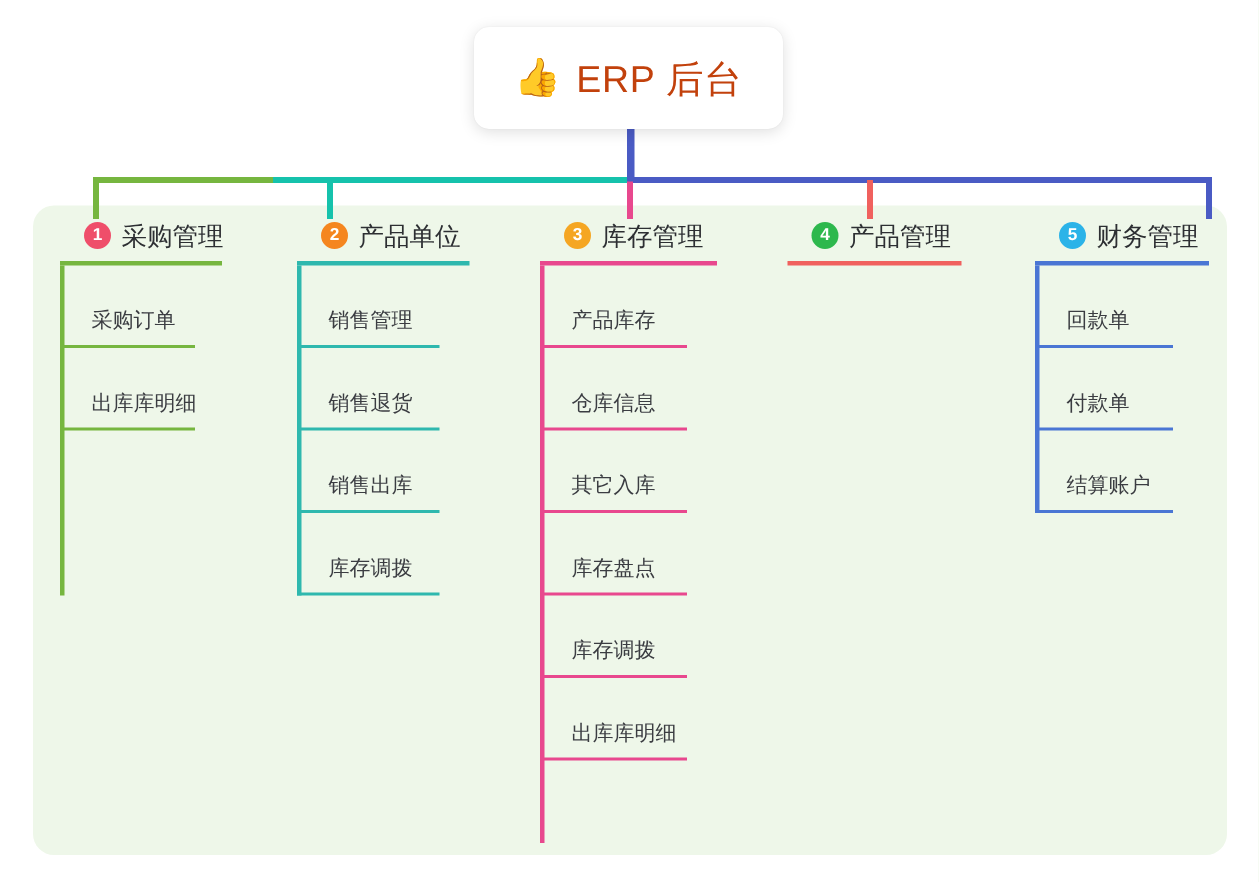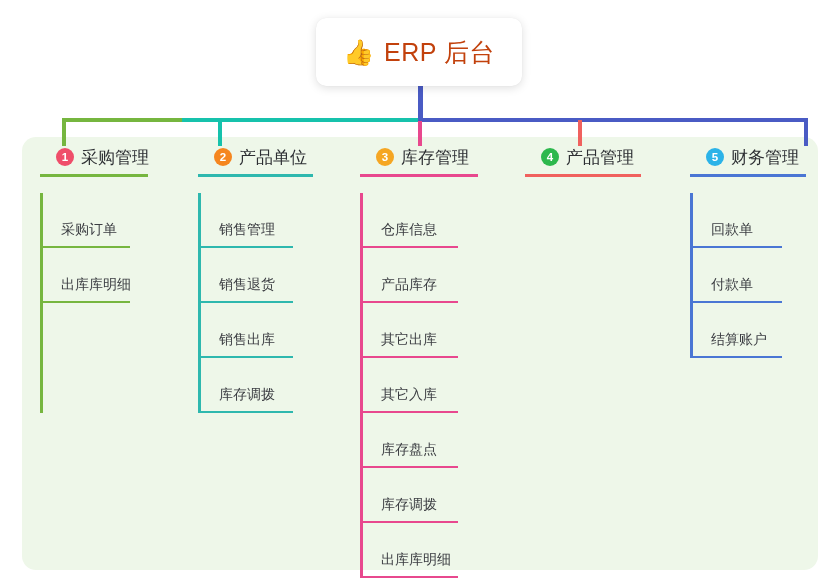--- a/index.html
+++ b/index.html
@@ -62,21 +62,21 @@
   }
   .badge{
     width:18px;height:18px;border-radius:50%;
     color:#fff;font-size:11.5px;line-height:18px;
     text-align:center;font-weight:bold;
     flex:0 0 18px;
   }
   .head-label{font-size:17px;color:#2d2f33;}
   .head-rule{height:3px;margin-top:5px;}
 
-  .branch{position:relative;margin-top:16px;font-family:Liberation Serif, serif;}
+  .branch{position:relative;margin-top:0;font-family:Liberation Serif, serif;}
   .spine{position:absolute;left:0;top:0;width:3px;}
   .leaf{
     position:relative;
     height:55px;
     padding-left:21px;
     box-sizing:border-box;
   }
   .leaf-text{
     position:absolute;left:21px;bottom:9px;
     font-size:14px;color:#3b3d42;white-space:nowrap;
@@ -157,29 +157,25 @@
       </div>
       <div class="col" style="left: 360px;">
         <div class="col-head">
           <span class="badge" style="background: rgb(245, 166, 35);">3</span>
           <span class="head-label">库存管理</span>
         </div>
         <div class="head-rule" style="width: 118px; background: rgb(232, 72, 142);"></div>
         <div class="branch">
           <div class="spine" style="background: rgb(232, 72, 142); height: 385px;"></div>
           <div class="leaf">
+            <span class="leaf-text">产品库存</span>
+            <span class="leaf-rule" style="width: 98px; background: rgb(232, 72, 142);"></span>
+          </div>
+          <div class="leaf">
             <span class="leaf-text">仓库信息</span>
-            <span class="leaf-rule" style="width: 98px; background: rgb(232, 72, 142);"></span>
-          </div>
-          <div class="leaf">
-            <span class="leaf-text">产品库存</span>
-            <span class="leaf-rule" style="width: 98px; background: rgb(232, 72, 142);"></span>
-          </div>
-          <div class="leaf">
-            <span class="leaf-text">其它出库</span>
             <span class="leaf-rule" style="width: 98px; background: rgb(232, 72, 142);"></span>
           </div>
           <div class="leaf">
             <span class="leaf-text">其它入库</span>
             <span class="leaf-rule" style="width: 98px; background: rgb(232, 72, 142);"></span>
           </div>
           <div class="leaf">
             <span class="leaf-text">库存盘点</span>
             <span class="leaf-rule" style="width: 98px; background: rgb(232, 72, 142);"></span>
           </div>

